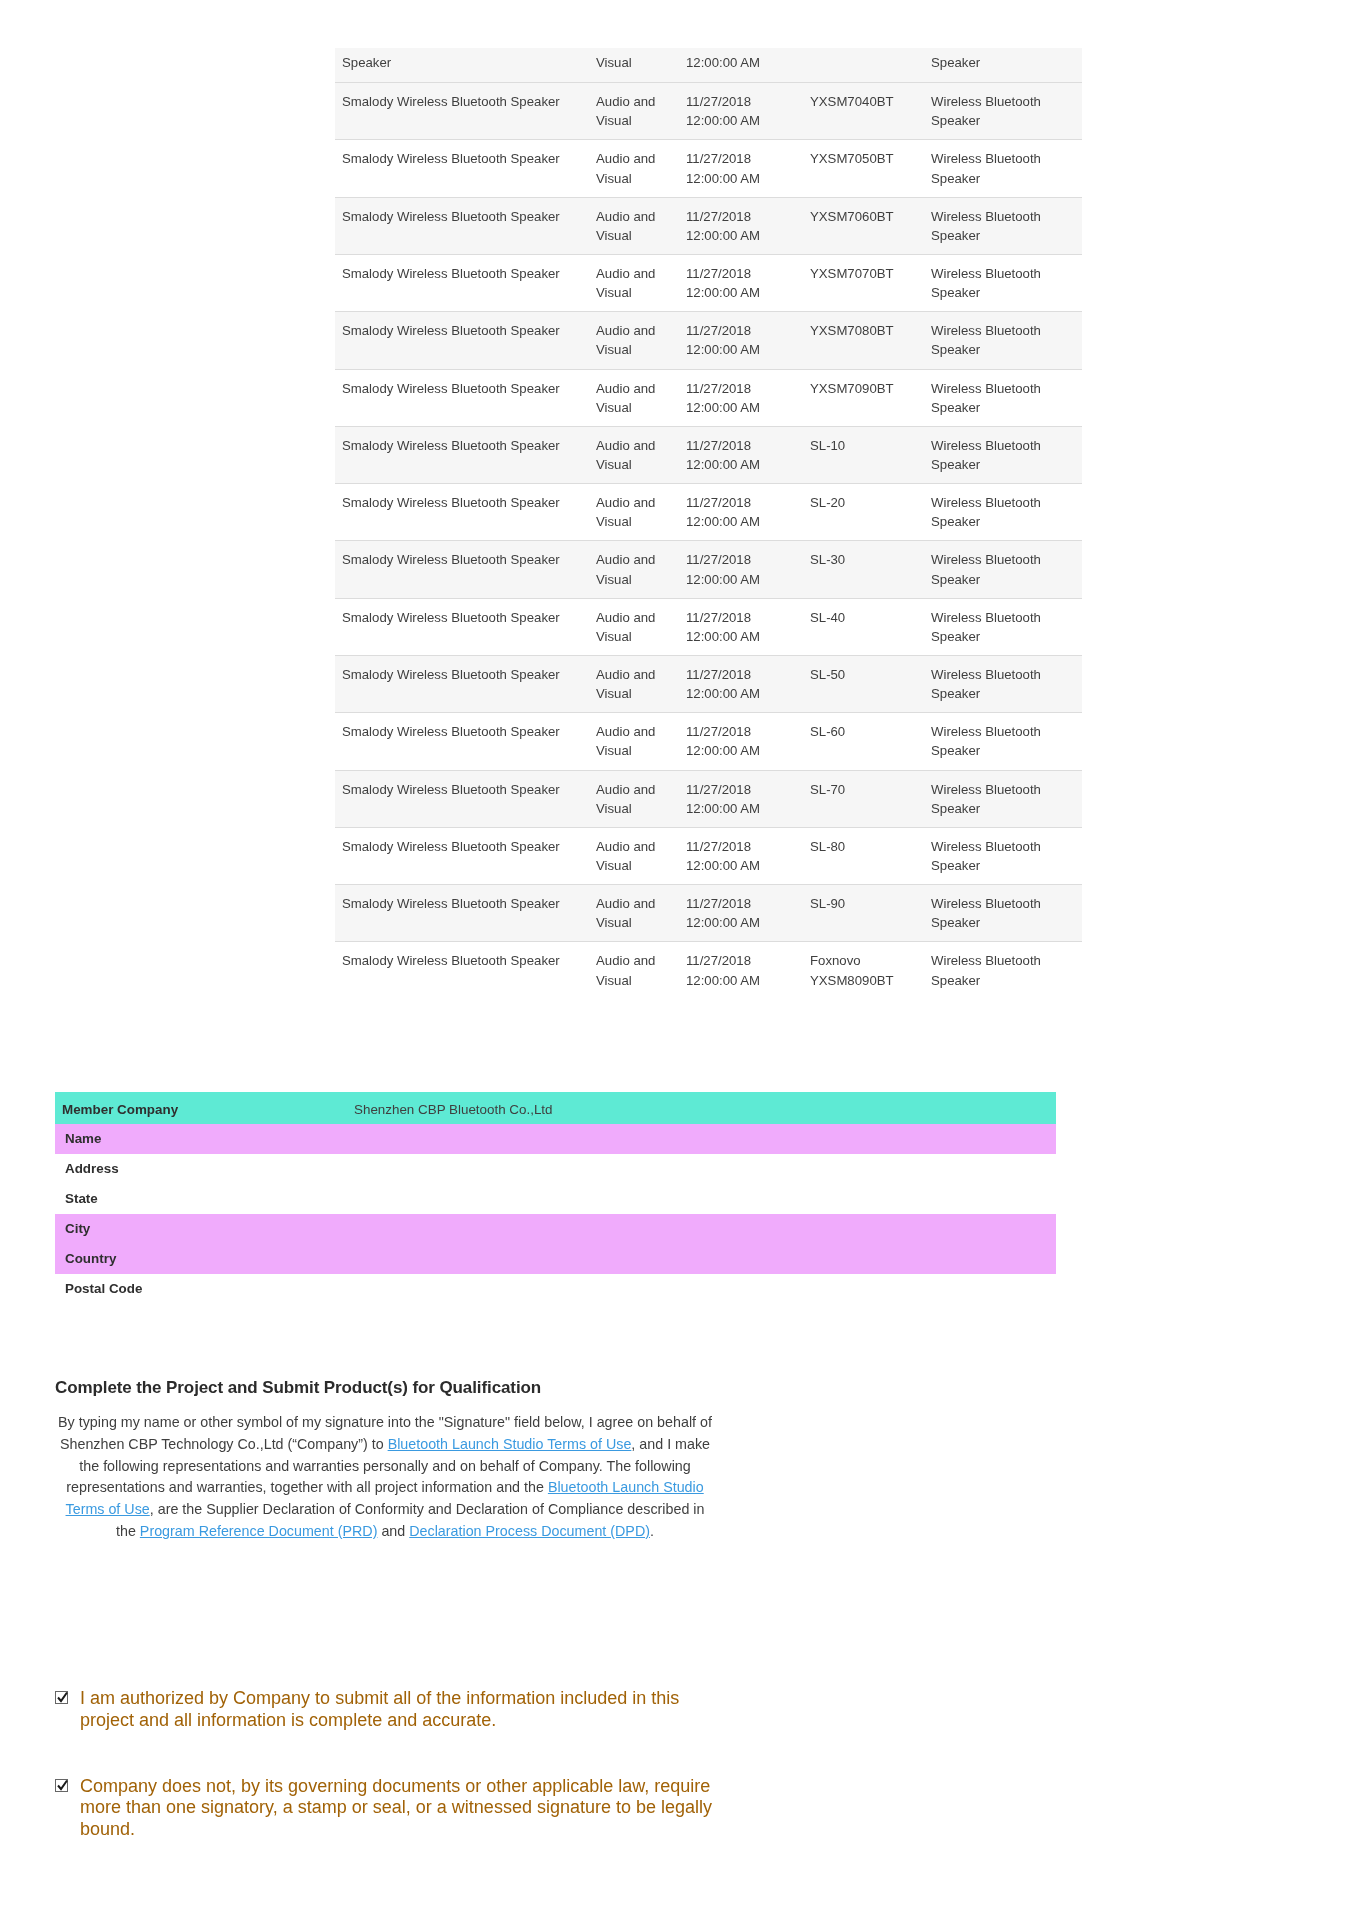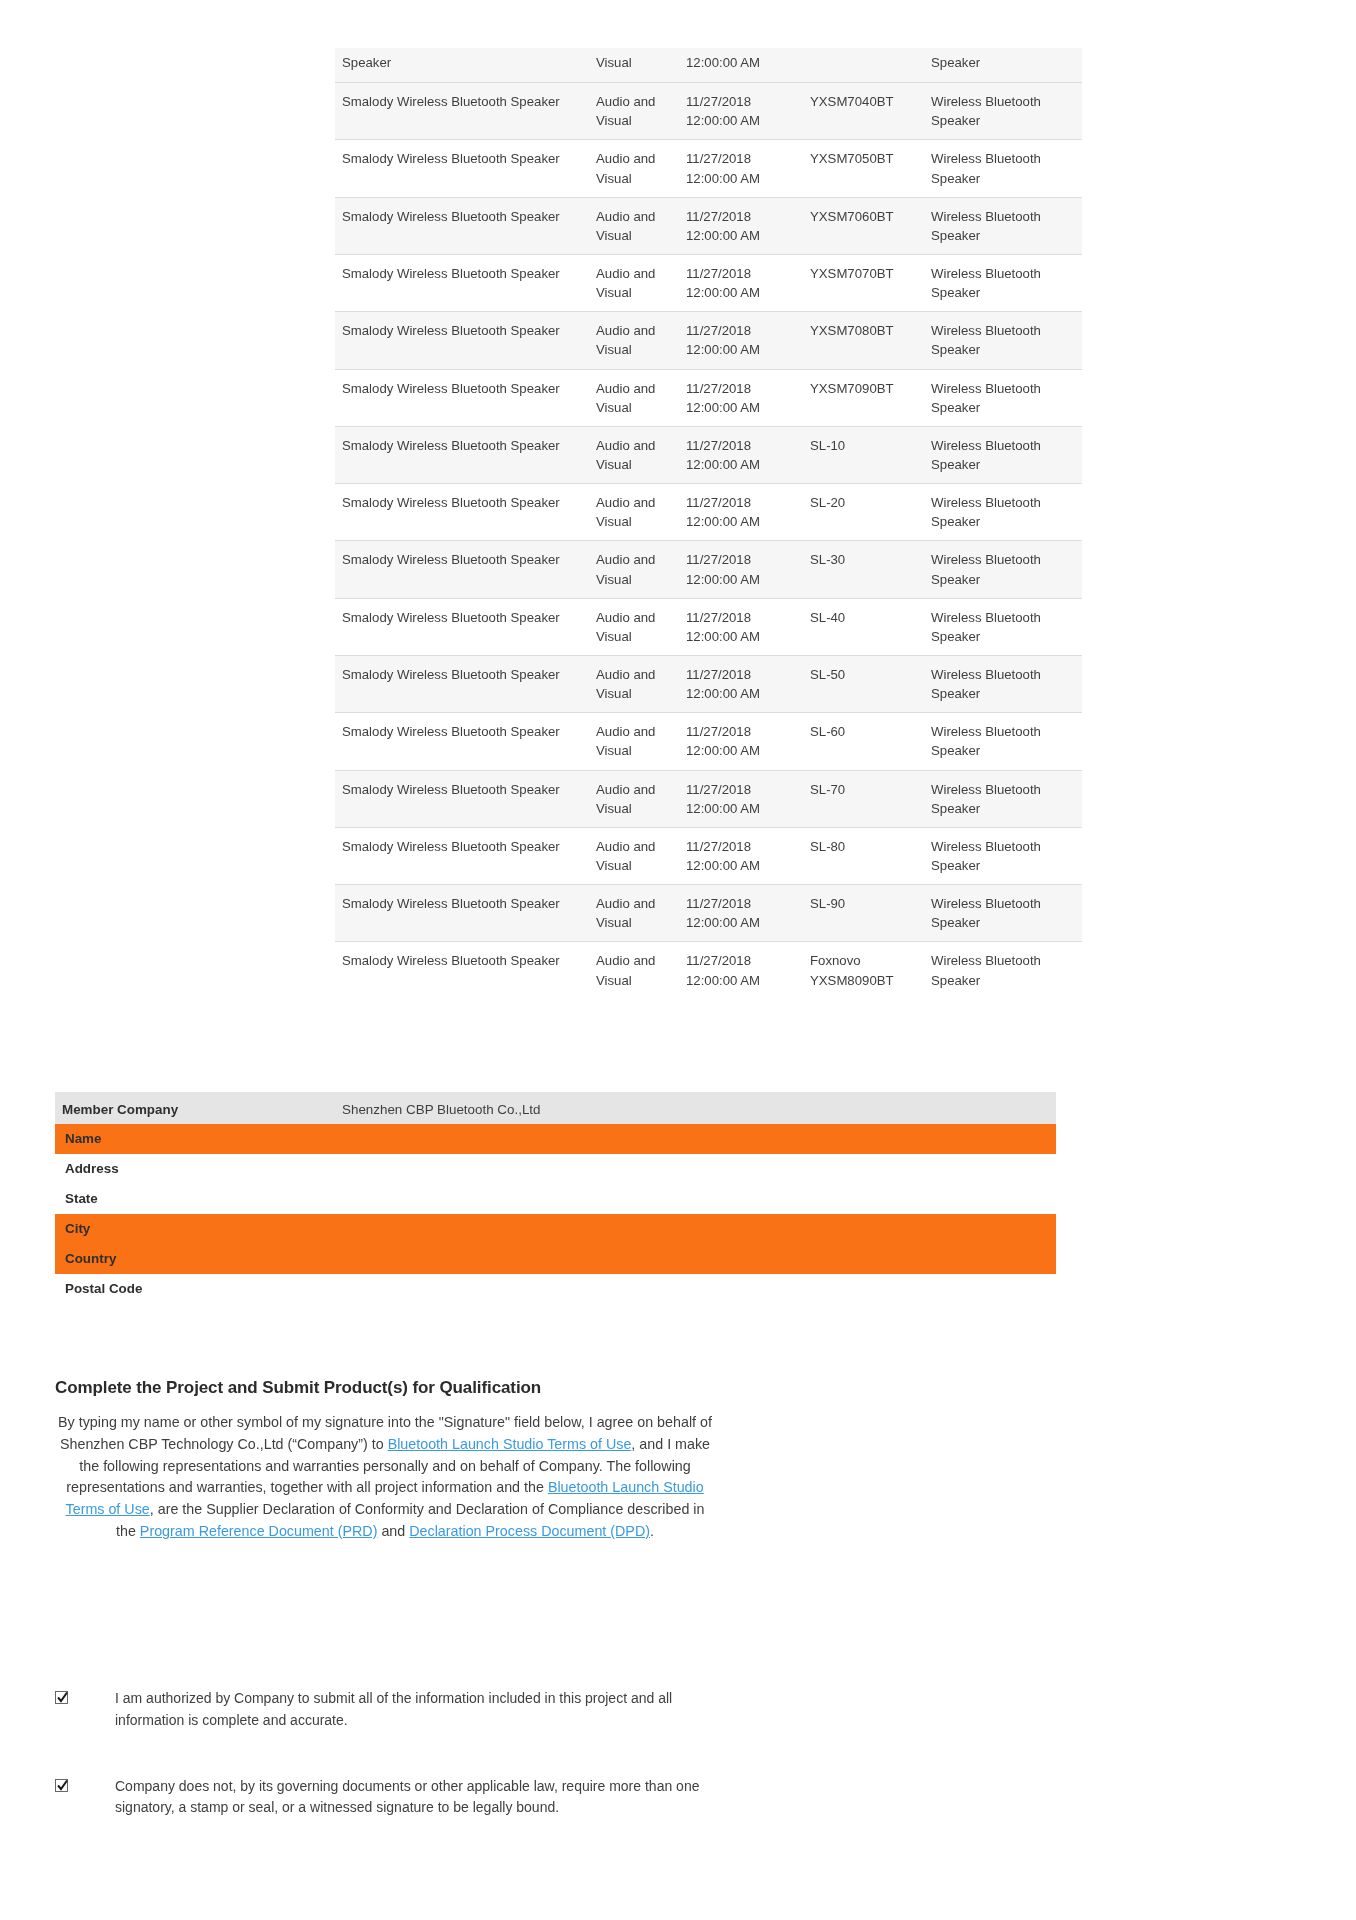--- a/index.html
+++ b/index.html
@@ -56,22 +56,23 @@
     position: absolute;
     left: 55px;
     top: 1092px;
     width: 1001px;
   }
   .member-row {
     display: flex;
     align-items: flex-start;
   }
   .mc-row {
-    background: #e5e5e5;
+    background: #5eead4;
     height: 32px;
+    gap: 12px;
   }
   .member-label {
     width: 281px;
     flex: 0 0 281px;
     font-size: 13.4px;
     font-weight: bold;
     color: #2f2f2f;
     padding: 8px 6px 8px 7px;
     box-sizing: border-box;
     line-height: 1.5;
@@ -105,21 +106,21 @@
   .contact-field {
     font-size: 13.4px;
     font-weight: bold;
     color: #2f2f2f;
     padding: 8px 6px 8px 10px;
     box-sizing: border-box;
     height: 30px;
     line-height: 14px;
   }
   .contact-field.shade {
-    background: #f97316;
+    background: #f0abfc;
   }
 
   
   .decl-section {
     position: absolute;
     left: 55px;
     top: 1378px;
     width: 660px;
   }
   .decl-heading {
@@ -160,25 +161,24 @@
     margin-right: 12px;
     position: relative;
     box-sizing: border-box;
   }
   .check-box svg {
     position: absolute;
     left: 0px;
     top: -1px;
   }
   .check-text {
-    font-size: 14px;
+    font-size: 18px;
     line-height: 21.8px;
-    color: #404040;
+    color: #a16207;
     flex: 1;
-    margin-left: 35px;
   }
 </style>
 </head>
 <body>
 
 <table class="product-table">
   <tbody>
     <tr class="first-row shade partial-row">
       <td class="col-name">Speaker</td>
       <td class="col-type">Visual</td>

